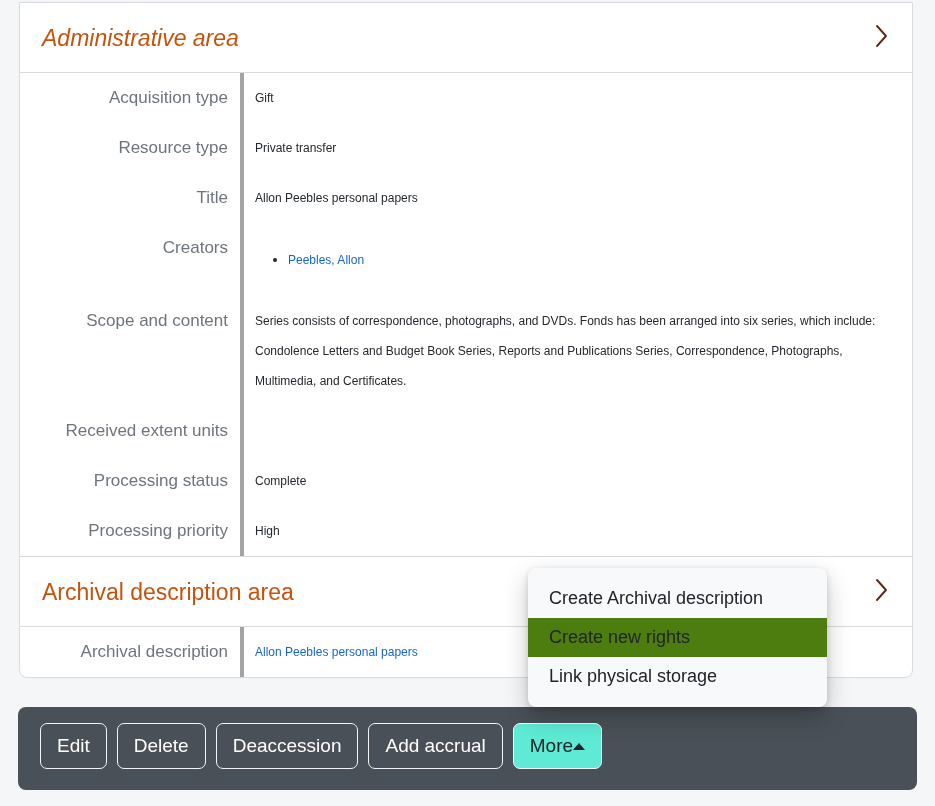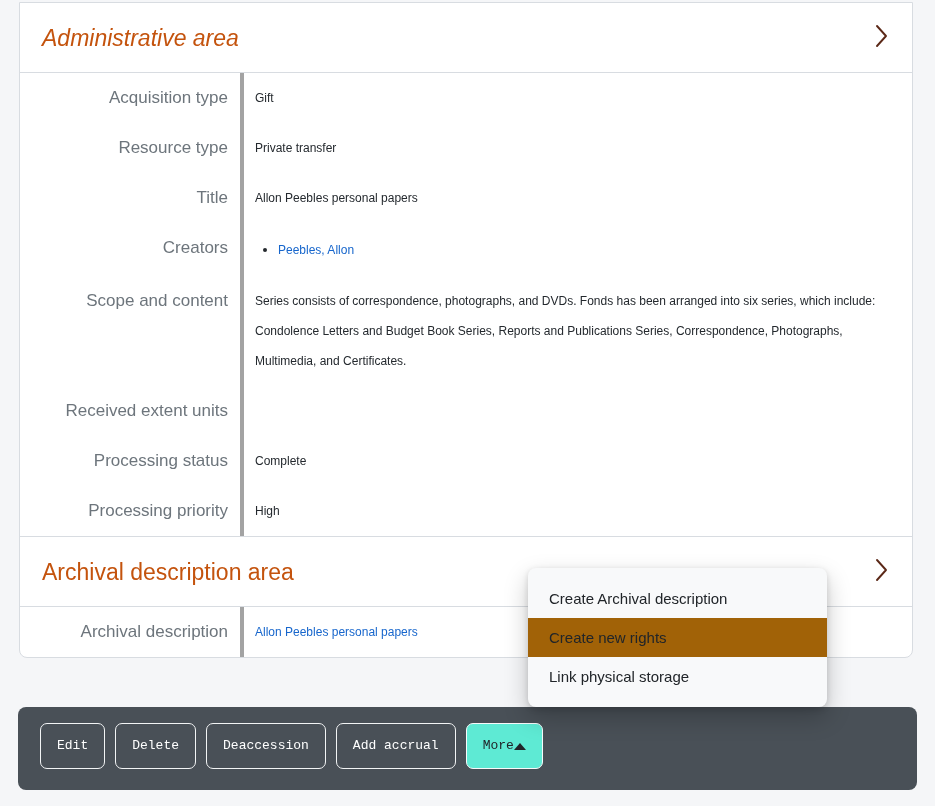--- a/index.html
+++ b/index.html
@@ -56,63 +56,63 @@
   }
   .fvalue {
     flex:1;
     box-sizing:border-box;
     padding:10px 18px 10px 11px;
     color:#24292e;
     font-size:12px;
     line-height:30px;
     max-width:655px;
   }
-  .fvalue ul { margin:1px; padding:0 0 0 22px; }
+  .fvalue ul { margin:11px; padding:0 0 0 22px; }
   .fvalue li::marker { color:#24292e; font-size:14px; }
   a.lnk { color:#1766cc; text-decoration:none; cursor:pointer; }
 
   
   .dropdown-menu {
     position:absolute;
     left:528px; top:568px;
     width:299px;
     box-sizing:border-box;
     background:#f8f9fa;
     border-radius:8px;
     padding:11px 0;
     box-shadow:0 10px 24px rgba(0,0,0,.22), 0 2px 6px rgba(0,0,0,.14);
     z-index:20;
   }
   .dropdown-item {
     padding:8px 21px;
-    font-size:15px;
+    font-size:18px;
     line-height:23px;
     color:#212529;
     cursor:pointer;
     white-space:nowrap;
   }
-  .dropdown-item.active { background:#a16207; }
+  .dropdown-item.active { background:#4d7c0f; }
 
   
   .action-bar {
     position:absolute;
     left:18px; top:707px;
     width:899px; height:83px;
     box-sizing:border-box;
     background:#495057;
     border-radius:8px;
     padding:16px 0 0 22px;
     display:flex;
     gap:10px;
     align-items:flex-start;
     z-index:5;
   }
   .btn {
-    font-family:Liberation Mono, monospace;
-    font-size:13px;
+    font-family:Liberation Sans, sans-serif;
+    font-size:19px;
     line-height:24px;
     padding:10px 16px;
     border-radius:7px;
     cursor:pointer;
   }
   .btn-outline {
     background:transparent;
     border:1px solid #f2f4f5;
     color:#ffffff;
   }

